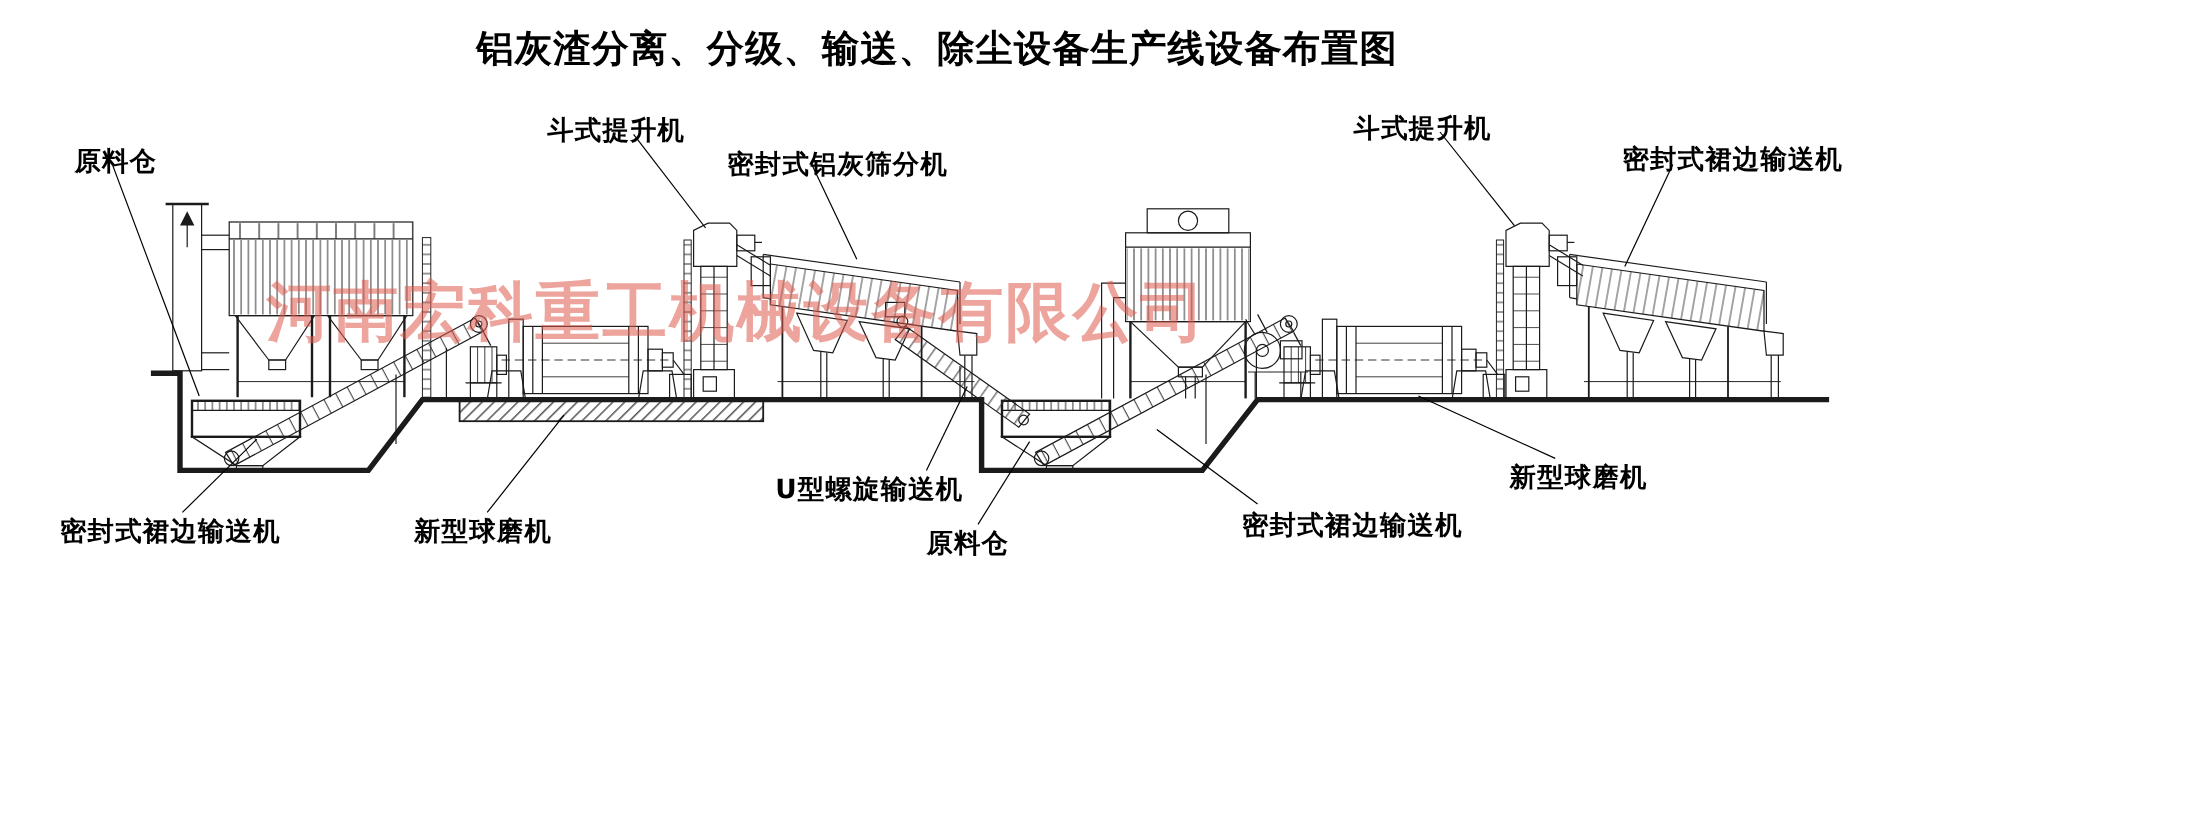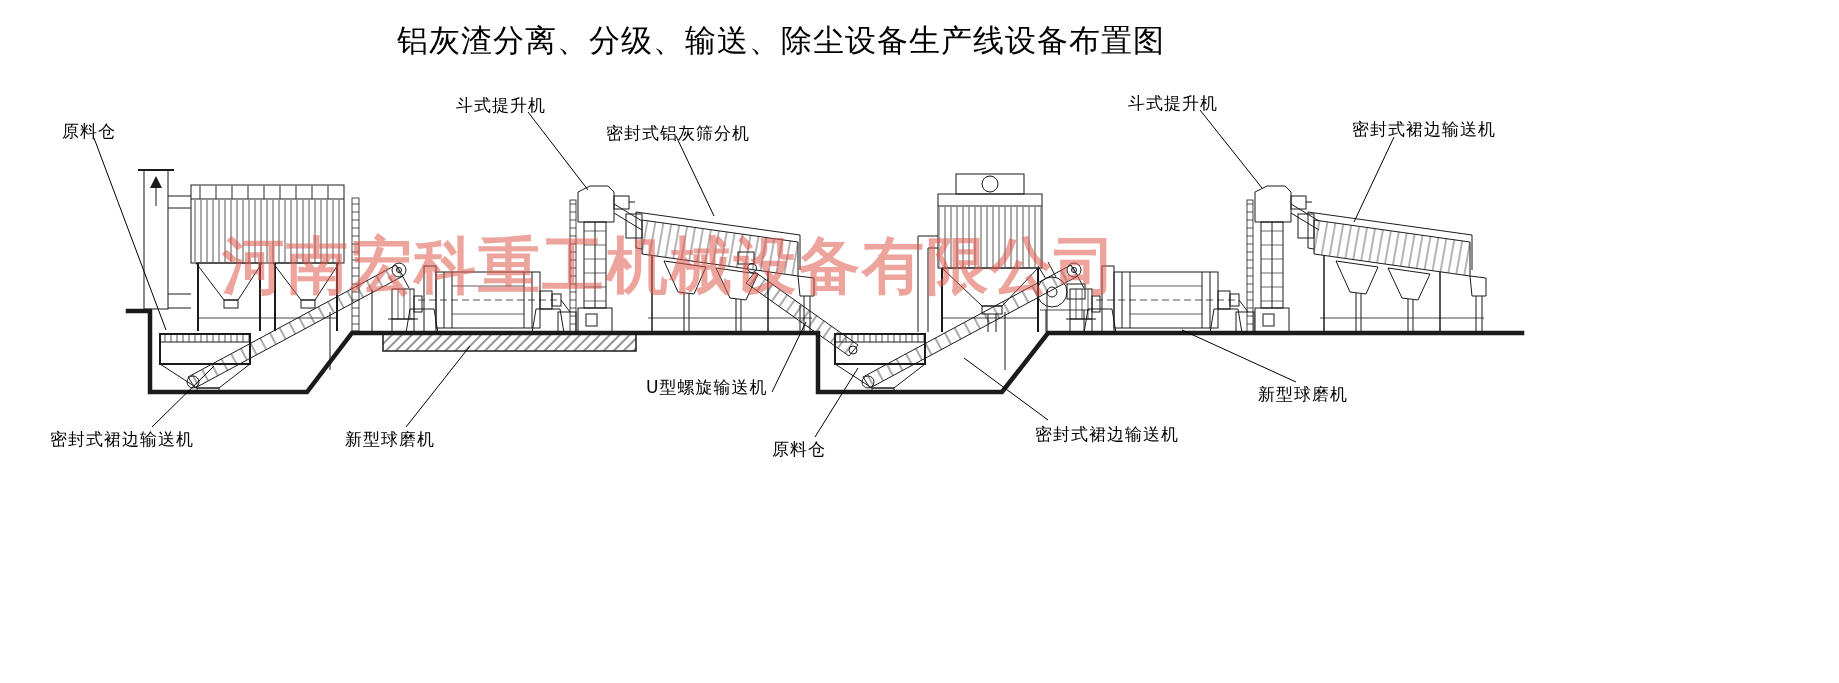--- a/index.html
+++ b/index.html
@@ -3,30 +3,30 @@
 <meta charset="utf-8">
 <style>
   * { margin:0; padding:0; box-sizing:border-box; }
   html,body { background:#ffffff; }
   body { font-family:"DejaVu Sans","Liberation Sans",sans-serif; }
   .canvas{
     position:relative; width:1839px; height:683px; background:#fff; overflow:hidden;
   }
   .drawing{ position:absolute; left:0; top:0; width:1839px; height:683px; }
   .title{
-    position:absolute; left:397px; top:20px; font-size:31px; font-weight:normal;
+    position:absolute; left:397px; top:20px; font-size:31px; font-weight:bold;
     color:#000; letter-spacing:1px; white-space:nowrap;
   }
   .watermark{
-    position:absolute; left:222px; top:224px; font-size:62px; font-weight:bold;
+    position:absolute; left:222px; top:224px; font-size:54px; font-weight:bold;
     color:#dd5a4e; opacity:0.55; letter-spacing:2px; white-space:nowrap;
     pointer-events:none;
   }
   .eq-label{
-    position:absolute; font-size:17px; font-weight:400; color:#000;
+    position:absolute; font-size:22px; font-weight:700; color:#000;
     letter-spacing:1px; white-space:nowrap;
   }
   svg * { vector-effect:none; }
 </style>
 </head>
 <body>
 
 <div class="canvas">
 
   <svg class="drawing" width="1839" height="683" viewBox="0 0 1839 683" stroke="#1b1b1b" fill="none" stroke-width="1">
@@ -217,19 +217,19 @@
 
   <div class="title">铝灰渣分离、分级、输送、除尘设备生产线设备布置图</div>
 
   <div class="eq-label" style="left:62px;   top:120px;">原料仓</div>
   <div class="eq-label" style="left:456px;  top:94px;">斗式提升机</div>
   <div class="eq-label" style="left:606px;  top:122px;">密封式铝灰筛分机</div>
   <div class="eq-label" style="left:1128px; top:92px;">斗式提升机</div>
   <div class="eq-label" style="left:1352px; top:118px;">密封式裙边输送机</div>
   <div class="eq-label" style="left:50px;   top:428px;">密封式裙边输送机</div>
   <div class="eq-label" style="left:345px;  top:428px;">新型球磨机</div>
-  <div class="eq-label" style="left:646px;  top:376px;">U型螺旋输送机</div>
+  <div class="eq-label" style="left:646px;  top:393px;">U型螺旋输送机</div>
   <div class="eq-label" style="left:772px;  top:438px;">原料仓</div>
   <div class="eq-label" style="left:1035px; top:423px;">密封式裙边输送机</div>
   <div class="eq-label" style="left:1258px; top:383px;">新型球磨机</div>
 
   <div class="watermark">河南宏科重工机械设备有限公司</div>
 </div>
 
 </body></html>

